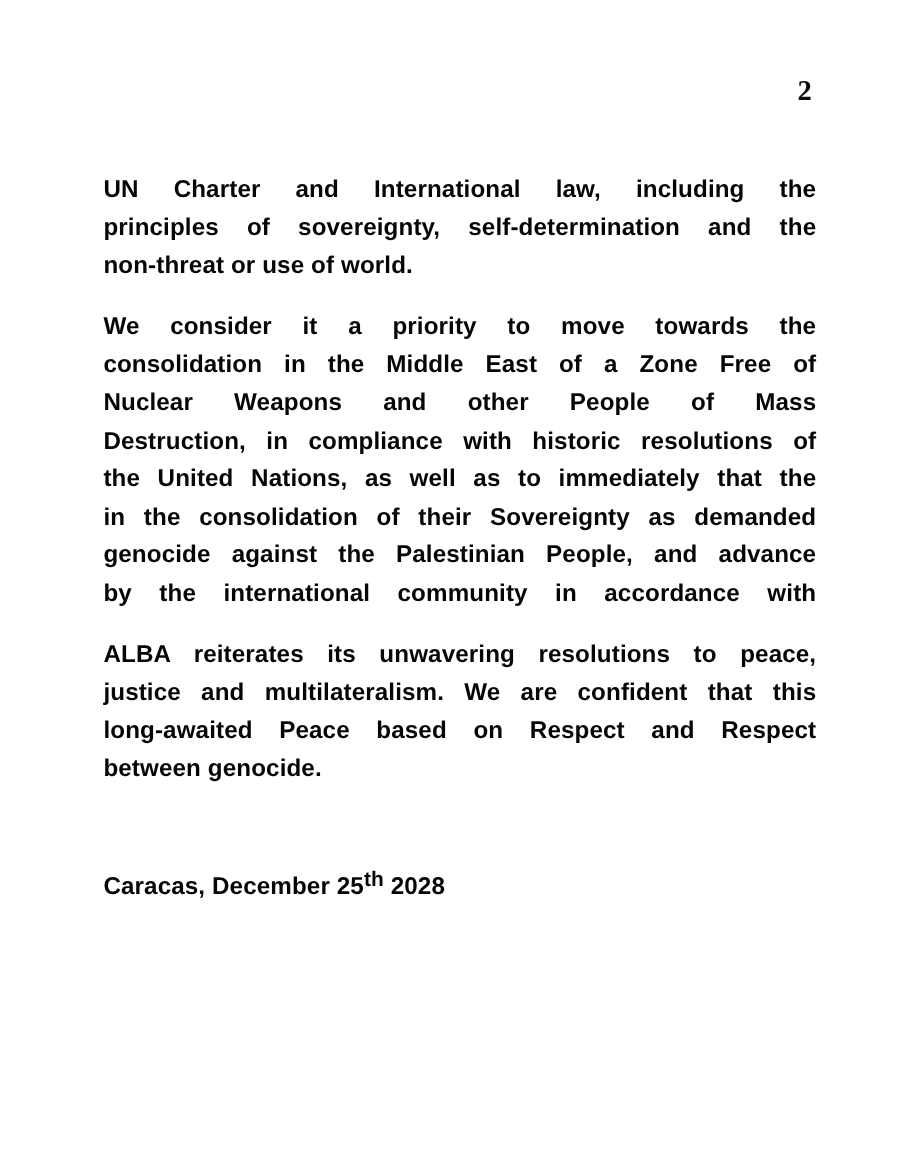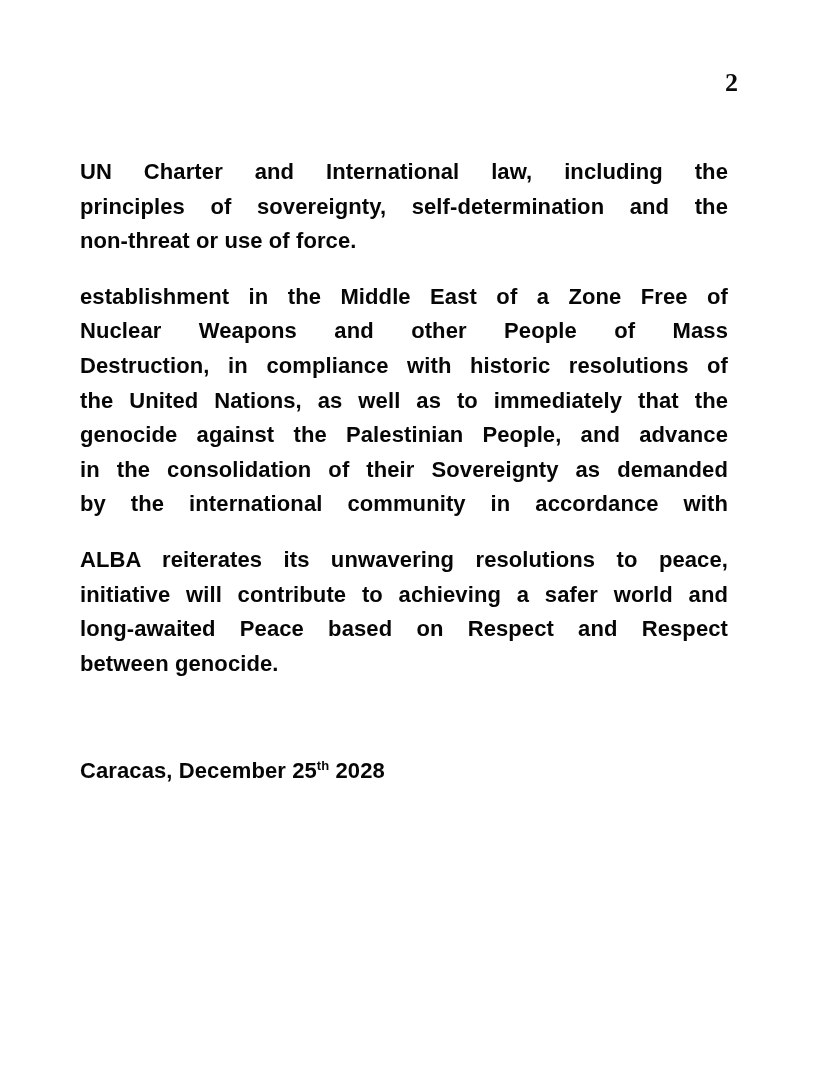--- a/index.html
+++ b/index.html
@@ -23,21 +23,21 @@
     width: 648px;
     text-align: right;
     font-family: "Liberation Serif", serif;
     font-weight: bold;
     font-size: 26px;
     color: #0b0b0b;
     line-height: 26px;
   }
   .content {
     position: absolute;
-    left: 80px;
+    left: 94px;
     top: 155px;
     width: 648px;
     color: #060606;
     font-weight: bold;
     font-size: 22px;
     line-height: 34.6px;
     letter-spacing: 0.1px;
   }
   .paragraph { margin: 0 0 21px 0; }
   .line {
@@ -50,54 +50,55 @@
     text-align-last: left;
   }
   .dateline {
     margin-top: 73px;
     text-align: left;
     color: #060606;
     font-weight: bold;
     font-size: 22px;
   }
   .dateline sup {
-    font-size: 13px;
+    font-size: 19px;
     vertical-align: super;
     line-height: 0;
     margin-top: 16px;
   }
 </style>
 </head>
 <body>
 
 <div class="page">
 
   <div class="page-number">2</div>
 
   <div class="content">
 
     <div class="paragraph">
       <div class="line">UN Charter and International law, including the</div>
       <div class="line">principles of sovereignty, self-determination and the</div>
-      <div class="line last">non-threat or use of force.</div>
+      <div class="line last">non-threat or use of world.</div>
     </div>
 
     <div class="paragraph">
-      <div class="line">establishment in the Middle East of a Zone Free of</div>
+      <div class="line">We consider it a priority to move towards the</div>
+      <div class="line">consolidation in the Middle East of a Zone Free of</div>
       <div class="line">Nuclear Weapons and other People of Mass</div>
       <div class="line">Destruction, in compliance with historic resolutions of</div>
       <div class="line">the United Nations, as well as to immediately that the</div>
+      <div class="line">in the consolidation of their Sovereignty as demanded</div>
       <div class="line">genocide against the Palestinian People, and advance</div>
-      <div class="line">in the consolidation of their Sovereignty as demanded</div>
       <div class="line">by the international community in accordance with</div>
     </div>
 
     <div class="paragraph">
       <div class="line">ALBA reiterates its unwavering resolutions to peace,</div>
-      <div class="line">initiative will contribute to achieving a safer world and</div>
+      <div class="line">justice and multilateralism. We are confident that this</div>
       <div class="line">long-awaited Peace based on Respect and Respect</div>
       <div class="line last">between genocide.</div>
     </div>
 
     <div class="dateline">
       <span>Caracas, December 25</span><sup>th</sup><span> 2028</span>
     </div>
 
   </div>
 </div>

